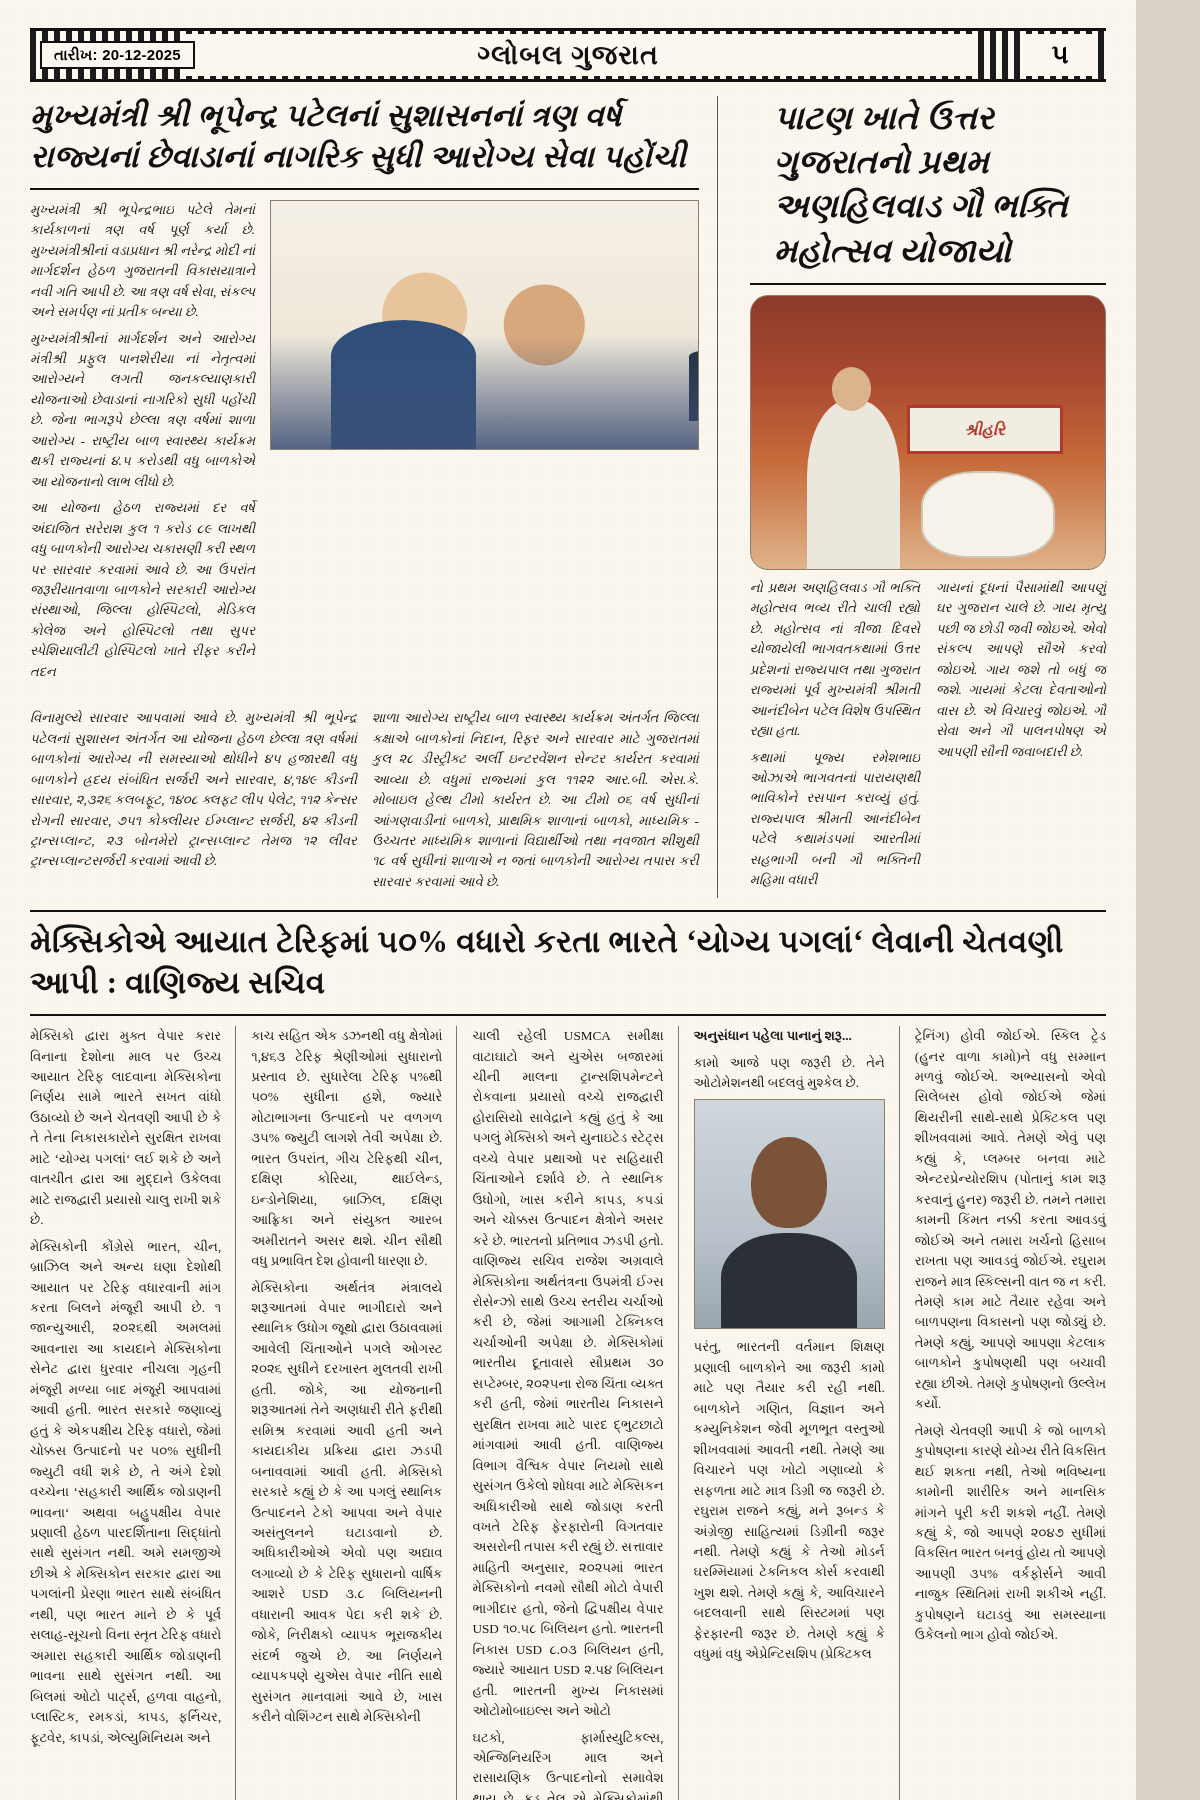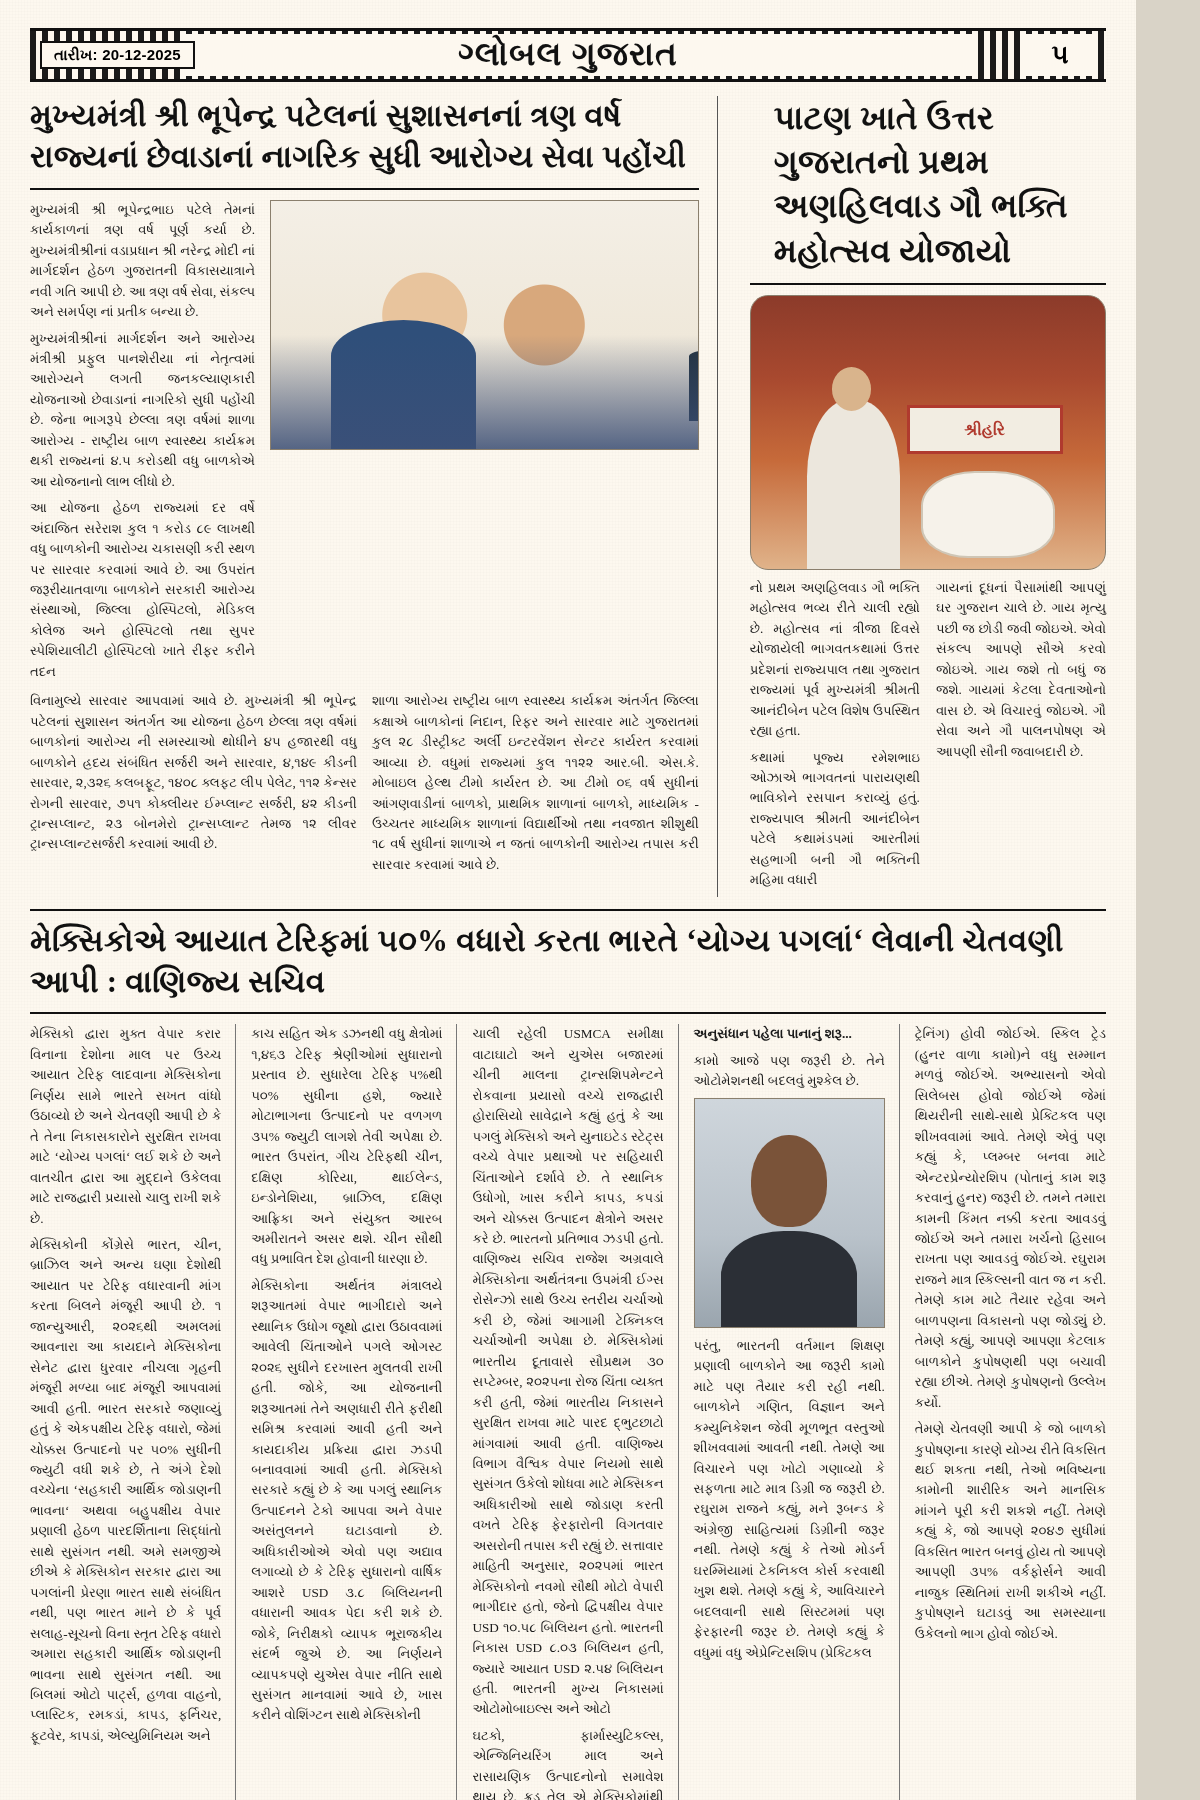--- a/index.html
+++ b/index.html
@@ -40,35 +40,35 @@
     font-family:"Liberation Sans", sans-serif;
     font-weight:bold;
     font-size:15px;
     padding:3px 12px;
     letter-spacing:0.2px;
   }
   .paper-name {
     position:absolute; left:0; right:0; top:0; bottom:0;
     z-index:4;
     display:flex; align-items:center; justify-content:center;
-    font-size:33px; font-weight:bold;
+    font-size:27px; font-weight:bold;
     letter-spacing:1px;
     color:#111;
   }
   .page-no {
     position:absolute; right:10px; top:3px; bottom:3px;
     z-index:5;
     width:72px;
     background:#fdf8ef;
     border-left:0;
     display:flex; align-items:center; justify-content:center;
     font-size:26px; font-weight:bold;
   }
   
-  .top-area { display:flex; gap:16px; margin-top:14px; }
+  .top-area { display:flex; gap:16px; margin-top:14px;font-style:italic; }
   .left-top { width:740px; padding-right:18px; border-right:1.5px solid #555; }
   .right-top { width:400px; padding-left:16px; }
 
   h1.headline {
     font-size:31px;
     line-height:1.32;
     font-weight:bold;
     margin:0 0 10px 0;
     color:#111;
     letter-spacing:0.2px;
@@ -185,21 +185,21 @@
         <div class="col" style="flex:0 0 225px;">
           <p class="body">મુખ્યમંત્રી શ્રી ભૂપેન્દ્રભાઇ પટેલે તેમનાં કાર્યકાળનાં ત્રણ વર્ષ પૂર્ણ કર્યા છે. મુખ્યમંત્રીશ્રીનાં વડાપ્રધાન શ્રી નરેન્દ્ર મોદી નાં માર્ગદર્શન હેઠળ ગુજરાતની વિકાસયાત્રાને નવી ગતિ આપી છે. આ ત્રણ વર્ષ સેવા, સંકલ્પ અને સમર્પણ નાં પ્રતીક બન્યા છે.</p>
           <p class="body">મુખ્યમંત્રીશ્રીનાં માર્ગદર્શન અને આરોગ્ય મંત્રીશ્રી પ્રફુલ પાનશેરીયા નાં નેતૃત્વમાં આરોગ્યને લગતી જનકલ્યાણકારી યોજનાઓ છેવાડાનાં નાગરિકો સુધી પહોંચી છે. જેના ભાગરૂપે છેલ્લા ત્રણ વર્ષમાં શાળા આરોગ્ય - રાષ્ટ્રીય બાળ સ્વાસ્થ્ય કાર્યક્રમ થકી રાજ્યનાં ૪.૫ કરોડથી વધુ બાળકોએ આ યોજનાનો લાભ લીધો છે.</p>
           <p class="body">આ યોજના હેઠળ રાજ્યમાં દર વર્ષે અંદાજિત સરેરાશ કુલ ૧ કરોડ ૮૯ લાખથી વધુ બાળકોની આરોગ્ય ચકાસણી કરી સ્થળ પર સારવાર કરવામાં આવે છે. આ ઉપરાંત જરૂરીયાતવાળા બાળકોને સરકારી આરોગ્ય સંસ્થાઓ, જિલ્લા હોસ્પિટલો, મેડિકલ કોલેજ અને હોસ્પિટલો તથા સુપર સ્પેશિયાલીટી હોસ્પિટલો ખાતે રીફર કરીને તદન</p>
         </div>
         <div class="col">
           <div class="photo photo-main ph1"></div>
         </div>
       </div>
 
-      <div class="cols3" style="margin-top:3px;">
+      <div class="cols3" style="margin-top:20px;">
         <div class="col">
           <p class="body">વિનામુલ્યે સારવાર આપવામાં આવે છે. મુખ્યમંત્રી શ્રી ભૂપેન્દ્ર પટેલનાં સુશાસન અંતર્ગત આ યોજના હેઠળ છેલ્લા ત્રણ વર્ષમાં બાળકોનાં આરોગ્ય ની સમસ્યાઓ થોધીને ૪૫ હજારથી વધુ બાળકોને હ્રદય સંબંધિત સર્જરી અને સારવાર, ૪,૧૪૯ કીડની સારવાર, ૨,૩૨૬ કલબફૂટ, ૧૪૦૮ ક્લફટ લીપ પેલેટ, ૧૧૨ કેન્સર રોગની સારવાર, ૭૫૧ કોક્લીયર ઈમ્પ્લાન્ટ સર્જરી, ૪૨ કીડની ટ્રાન્સપ્લાન્ટ, ૨૩ બોનમેરો ટ્રાન્સપ્લાન્ટ તેમજ ૧૨ લીવર ટ્રાન્સપ્લાન્ટસર્જરી કરવામાં આવી છે.</p>
         </div>
         <div class="col">
           <p class="body">શાળા આરોગ્ય રાષ્ટ્રીય બાળ સ્વાસ્થ્ય કાર્યક્રમ અંતર્ગત જિલ્લા કક્ષાએ બાળકોનાં નિદાન, રિફર અને સારવાર માટે ગુજરાતમાં કુલ ૨૮ ડીસ્ટ્રીક્ટ અર્લી ઇન્ટરવેંશન સેન્ટર કાર્યરત કરવામાં આવ્યા છે. વધુમાં રાજ્યમાં કુલ ૧૧૨૨ આર.બી. એસ.કે. મોબાઇલ હેલ્થ ટીમો કાર્યરત છે. આ ટીમો ૦૬ વર્ષ સુધીનાં આંગણવાડીનાં બાળકો, પ્રાથમિક શાળાનાં બાળકો, માધ્યમિક - ઉચ્ચતર માધ્યમિક શાળાનાં વિદ્યાર્થીઓ તથા નવજાત શીશુથી ૧૮ વર્ષ સુધીનાં શાળાએ ન જતાં બાળકોની આરોગ્ય તપાસ કરી સારવાર કરવામાં આવે છે.</p>
         </div>
       </div>
     </div>
 
     <div class="right-top">

